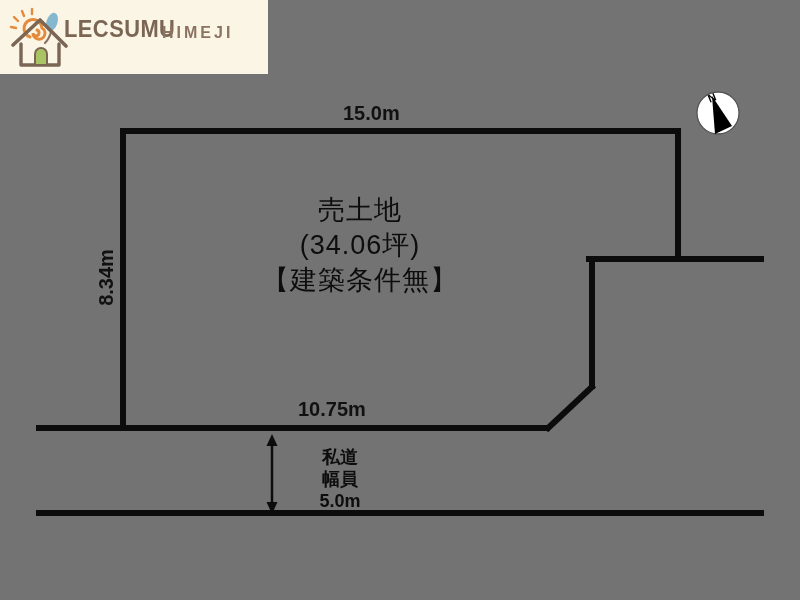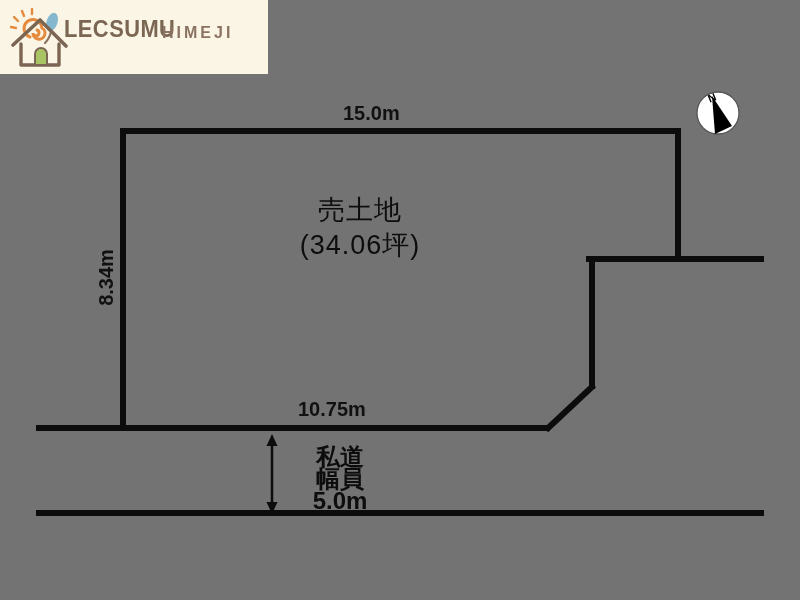--- a/index.html
+++ b/index.html
@@ -43,21 +43,21 @@
 
   .parcel-label {
     position:absolute; left:160px; top:193px; width:400px;
     text-align:center; color:#0d0d0d;
     font-size:27px; font-weight:400; line-height:35px;
     letter-spacing:1px; white-space:nowrap;
   }
   .road-label {
     position:absolute; left:280px; top:446px; width:120px;
     text-align:center; color:#0d0d0d;
-    font-size:24px; font-weight:700; line-height:22px;
+    font-size:18px; font-weight:700; line-height:22px;
   }
 
   .plot-svg, .compass-svg, .logo-icon-svg { display:block; }
   .plot-layer { position:absolute; left:0; top:0; }
   .compass { position:absolute; left:694px; top:89px; }
 </style>
 </head>
 <body>
 
 <div class="canvas">
@@ -112,20 +112,21 @@
     <text x="14" y="13" font-size="11" font-weight="bold" fill="#000" transform="rotate(-22 17 9)">N</text>
   </svg>
 
   <div class="dim dim-top">15.0m</div>
   <div class="dim dim-left">8.34m</div>
   <div class="dim dim-bottom">10.75m</div>
 
   <div class="parcel-label">
     <div>売土地</div>
     <div>(34.06坪)</div>
+    <div>【建築条件無】</div>
   </div>
 
   <div class="road-label">
     <div>私道</div>
     <div>幅員</div>
     <div>5.0m</div>
   </div>
 
 </div>
 

